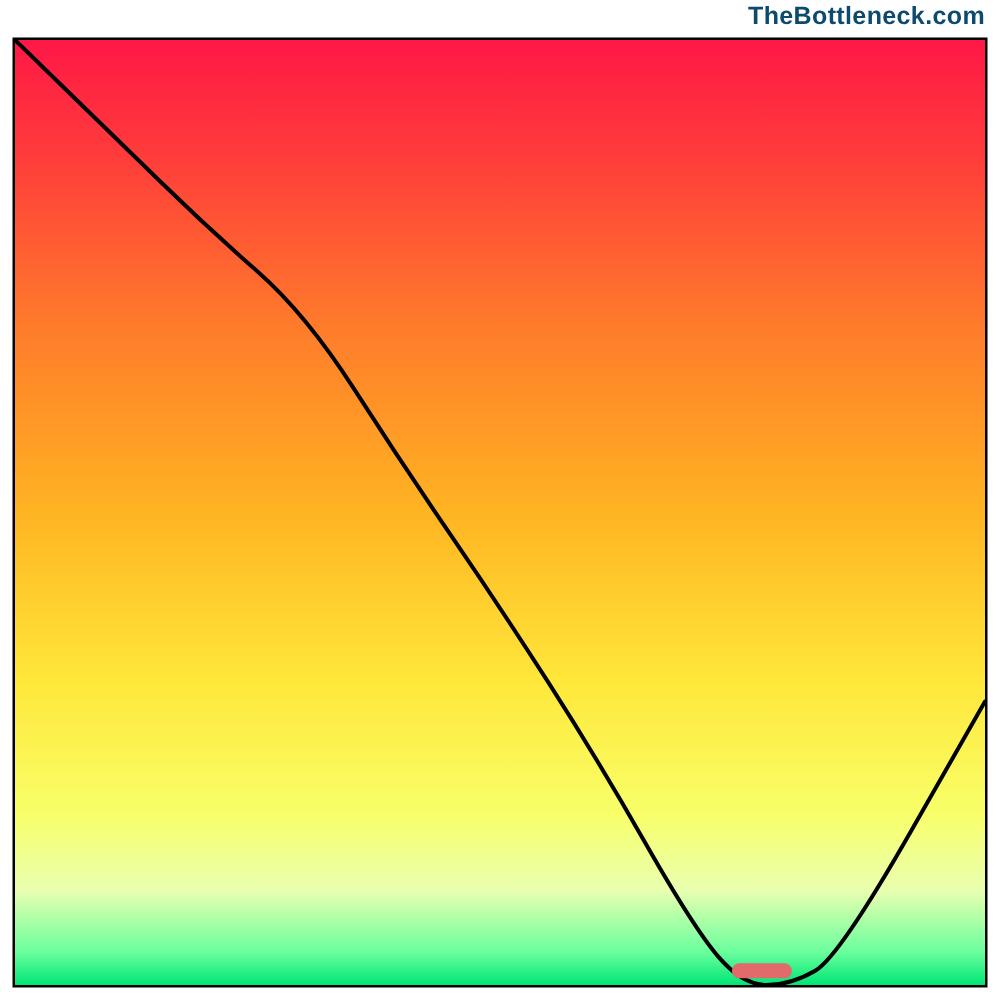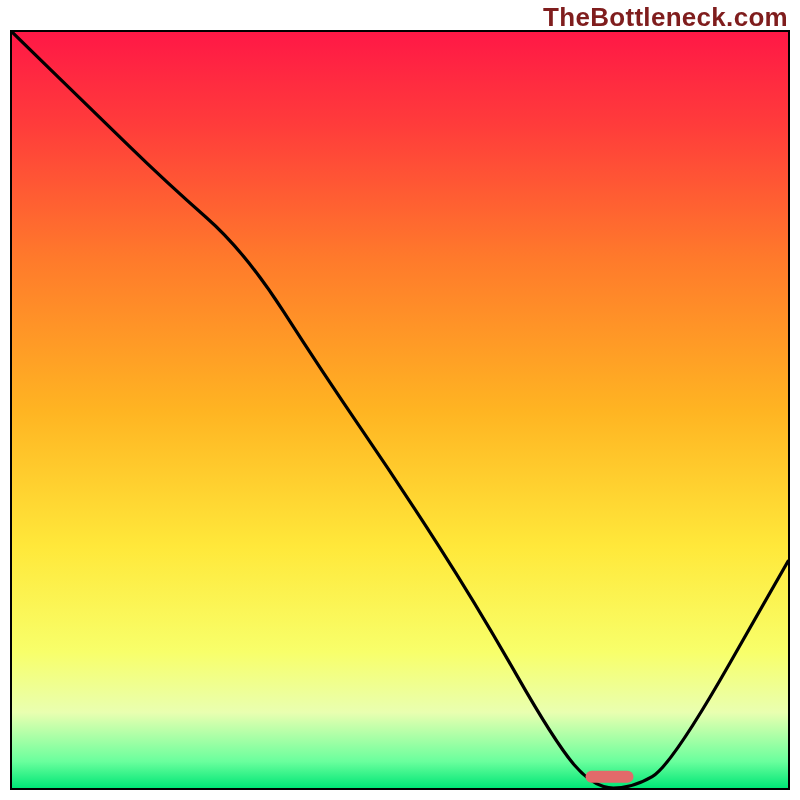--- a/index.html
+++ b/index.html
@@ -18,23 +18,23 @@
     height: 760px;
     border: 2px solid #000;
     box-sizing: border-box;
     overflow: hidden;
   }
   .watermark {
     position: absolute;
     top: 2px;
     right: 12px;
     font-family: Arial, Helvetica, sans-serif;
-    font-size: 26px;
+    font-size: 20px;
     font-weight: bold;
-    color: #7f1d1d;
+    color: #0c4a6e;
     letter-spacing: 0.3px;
   }
   svg { display: block; }
 </style>
 </head>
 <body>
 
 <div class="watermark">TheBottleneck.com</div>
 
 <div class="frame">

